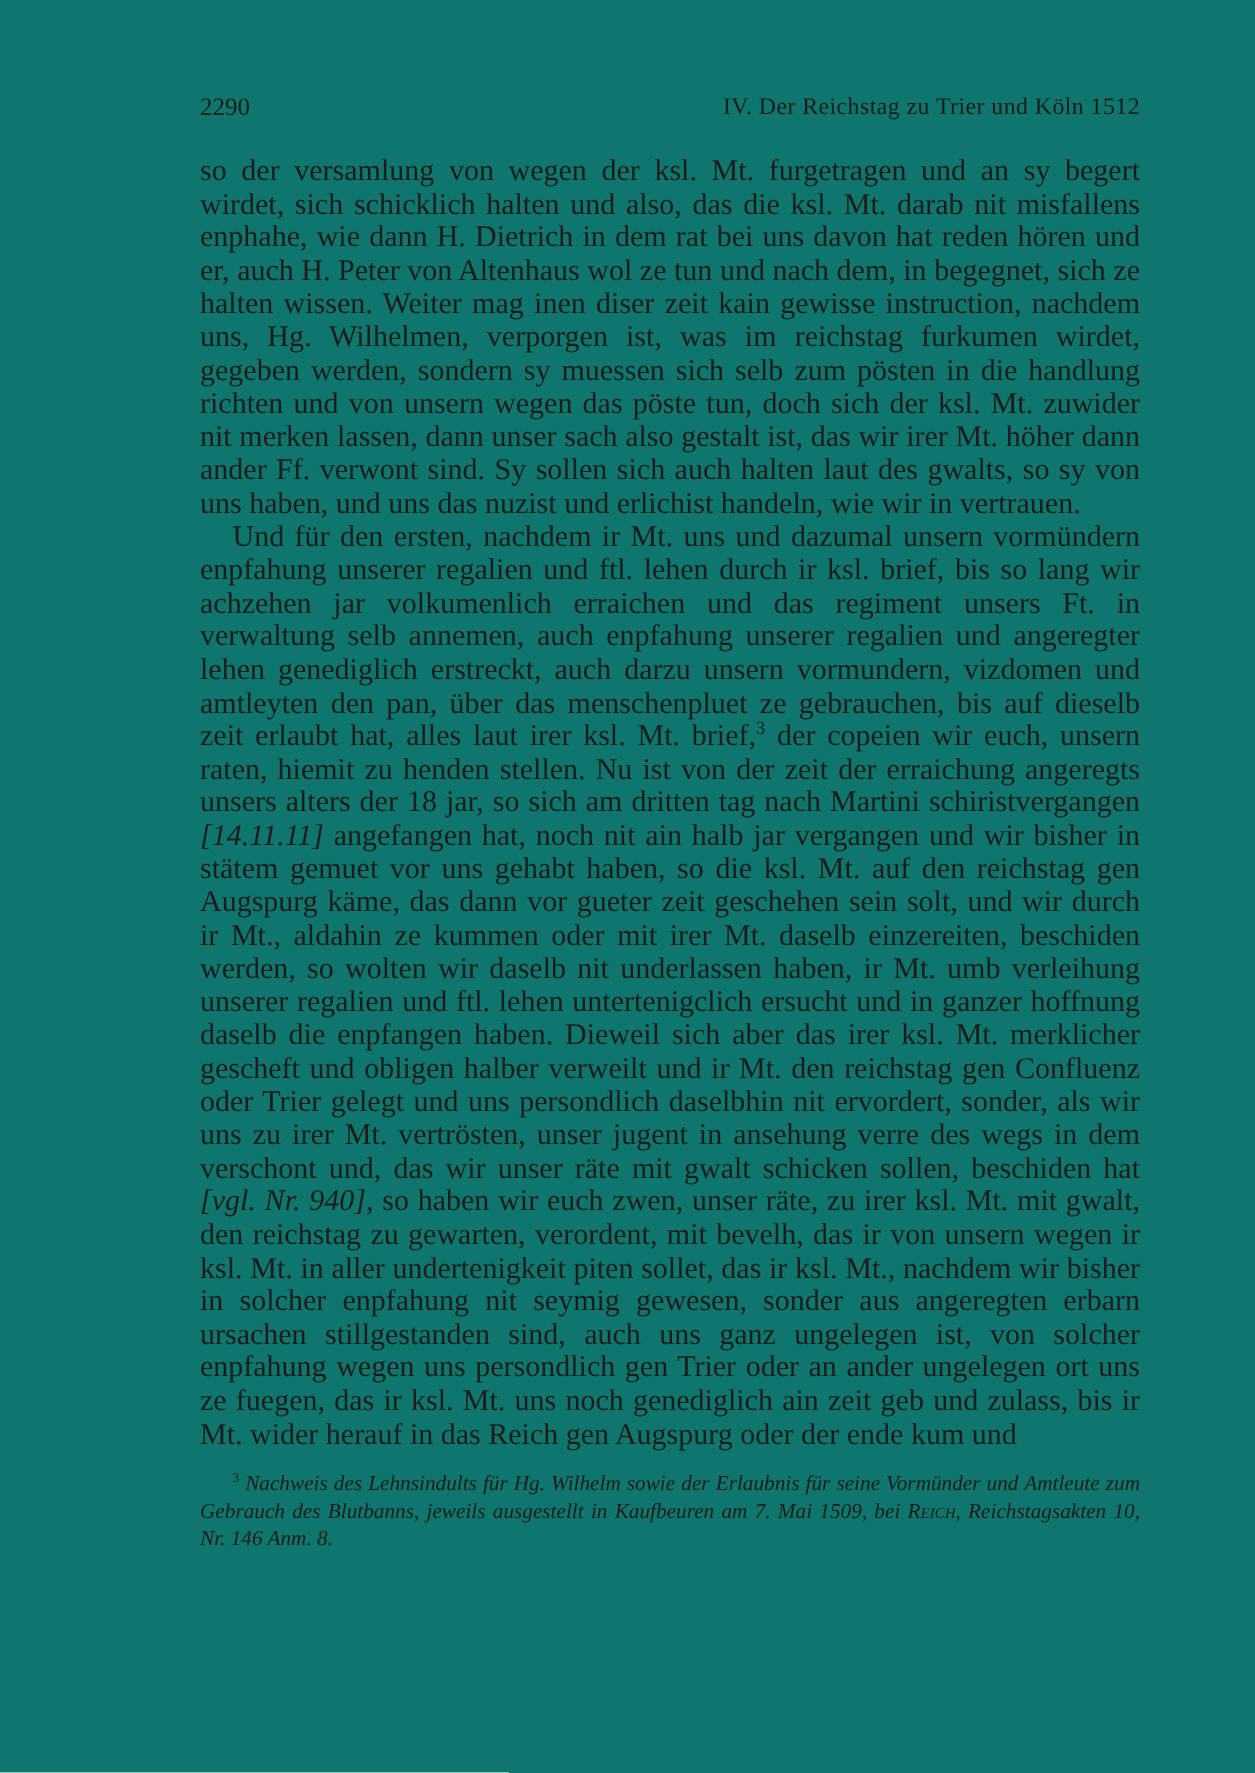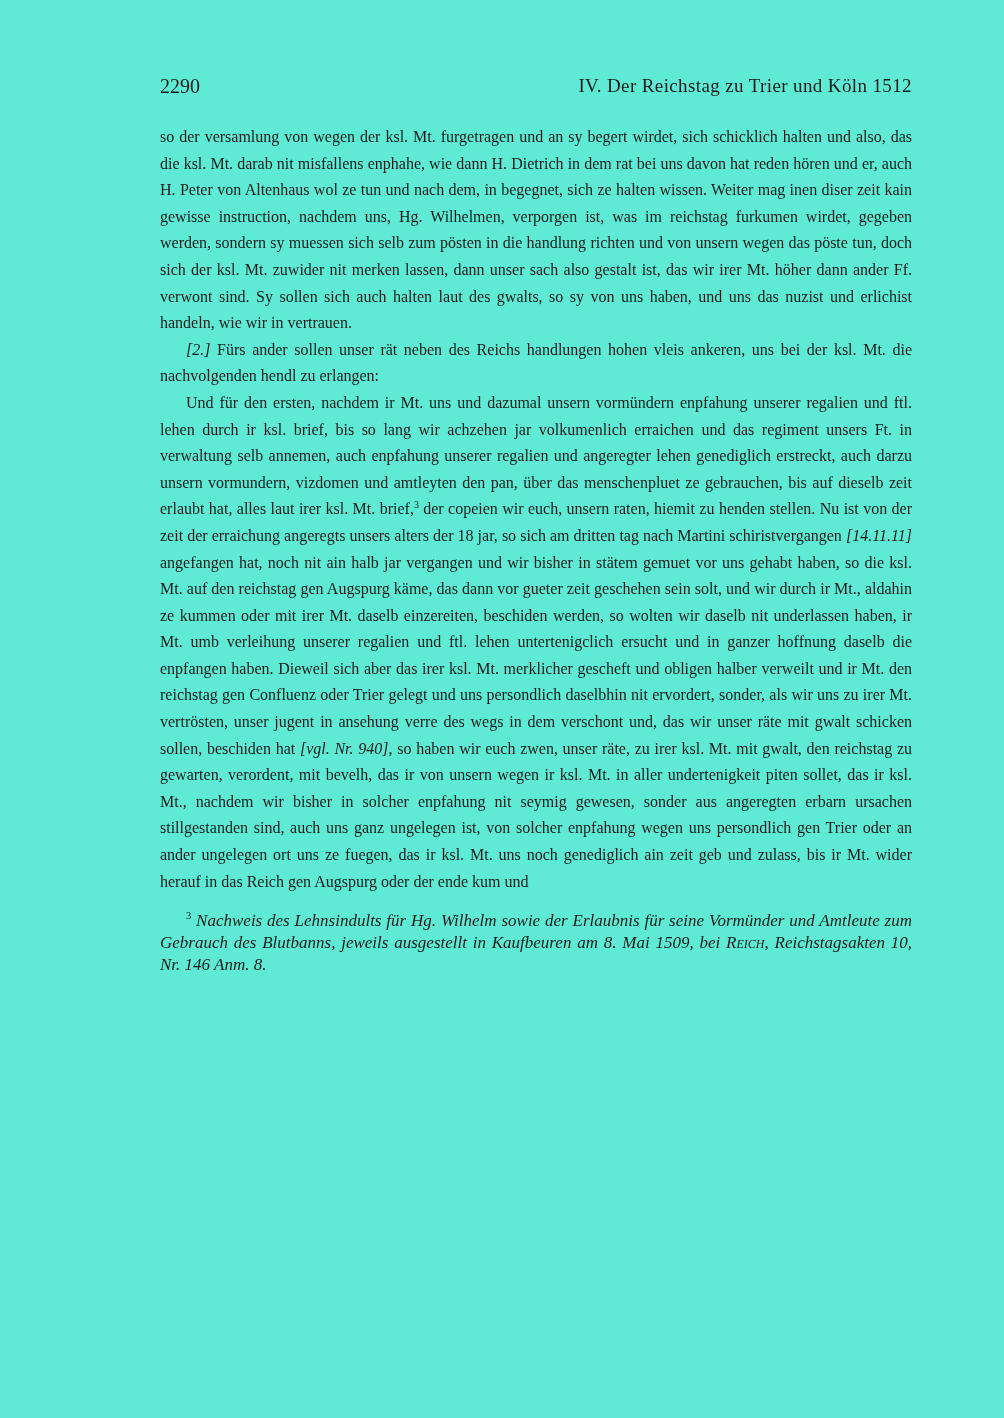--- a/index.html
+++ b/index.html
@@ -6,21 +6,21 @@
     margin: 0;
     padding: 0;
     background: #ffffff;
   }
   .page {
     position: relative;
     width: 1004px;
     height: 1418px;
     box-sizing: border-box;
     padding: 74px 92px 0 160px;
-    background: #5eead4;
+    background: #0f766e;
     color: #1c1c1c;
     font-family: "Liberation Serif", "DejaVu Serif", serif;
     overflow: hidden;
   }
   .page-header {
     position: relative;
     font-size: 19px;
     line-height: 24px;
   }
   .page-number {
@@ -29,21 +29,21 @@
     top: 0;
     font-size: 20px;
   }
   .running-header {
     display: block;
     text-align: right;
     letter-spacing: 0.02em;
   }
   .text-block {
     margin-top: 26px;
-    font-size: 16px;
+    font-size: 24px;
     line-height: 26.6px;
     text-align: justify;
   }
   .para {
     margin: 0;
   }
   .para.indent {
     text-indent: 26px;
   }
   .seg.italic {
@@ -71,20 +71,19 @@
 <body>
 
 <div class="page">
   <header class="page-header">
     <span class="page-number">2290</span>
     <span class="running-header">IV. Der Reichstag zu Trier und Köln 1512</span>
   </header>
 
   <main class="text-block" id="body-container">
       <p class="para"><span class="seg">so der versamlung von wegen der ksl. Mt. furgetragen und an sy begert wirdet, sich schicklich halten und also, das die ksl. Mt. darab nit misfallens enphahe, wie dann H. Dietrich in dem rat bei uns davon hat reden hören und er, auch H. Peter von Altenhaus wol ze tun und nach dem, in begegnet, sich ze halten wissen. Weiter mag inen diser zeit kain gewisse instruction, nachdem uns, Hg. Wilhelmen, verporgen ist, was im reichstag furkumen wirdet, gegeben werden, sondern sy muessen sich selb zum pösten in die handlung richten und von unsern wegen das pöste tun, doch sich der ksl. Mt. zuwider nit merken lassen, dann unser sach also gestalt ist, das wir irer Mt. höher dann ander Ff. verwont sind. Sy sollen sich auch halten laut des gwalts, so sy von uns haben, und uns das nuzist und erlichist handeln, wie wir in vertrauen.</span></p>
-      <p class="para indent"><span class="seg italic">[2.]</span><span class="seg"> Fürs ander sollen unser rät neben des Reichs handlungen hohen vleis ankeren, uns bei der ksl. Mt. die nachvolgenden hendl zu erlangen:</span></p>
       <p class="para indent"><span class="seg">Und für den ersten, nachdem ir Mt. uns und dazumal unsern vormündern enpfahung unserer regalien und ftl. lehen durch ir ksl. brief, bis so lang wir achzehen jar volkumenlich erraichen und das regiment unsers Ft. in verwaltung selb annemen, auch enpfahung unserer regalien und angeregter lehen genediglich erstreckt, auch darzu unsern vormundern, vizdomen und amtleyten den pan, über das menschenpluet ze gebrauchen, bis auf dieselb zeit erlaubt hat, alles laut irer ksl. Mt. brief,</span><sup class="seg">3</sup><span class="seg"> der copeien wir euch, unsern raten, hiemit zu henden stellen. Nu ist von der zeit der erraichung angeregts unsers alters der 18 jar, so sich am dritten tag nach Martini schiristvergangen </span><span class="seg italic">[14.11.11]</span><span class="seg"> angefangen hat, noch nit ain halb jar vergangen und wir bisher in stätem gemuet vor uns gehabt haben, so die ksl. Mt. auf den reichstag gen Augspurg käme, das dann vor gueter zeit geschehen sein solt, und wir durch ir Mt., aldahin ze kummen oder mit irer Mt. daselb einzereiten, beschiden werden, so wolten wir daselb nit underlassen haben, ir Mt. umb verleihung unserer regalien und ftl. lehen untertenigclich ersucht und in ganzer hoffnung daselb die enpfangen haben. Dieweil sich aber das irer ksl. Mt. merklicher gescheft und obligen halber verweilt und ir Mt. den reichstag gen Confluenz oder Trier gelegt und uns persondlich daselbhin nit ervordert, sonder, als wir uns zu irer Mt. vertrösten, unser jugent in ansehung verre des wegs in dem verschont und, das wir unser räte mit gwalt schicken sollen, beschiden hat </span><span class="seg italic">[vgl. Nr. 940]</span><span class="seg">, so haben wir euch zwen, unser räte, zu irer ksl. Mt. mit gwalt, den reichstag zu gewarten, verordent, mit bevelh, das ir von unsern wegen ir ksl. Mt. in aller undertenigkeit piten sollet, das ir ksl. Mt., nachdem wir bisher in solcher enpfahung nit seymig gewesen, sonder aus angeregten erbarn ursachen stillgestanden sind, auch uns ganz ungelegen ist, von solcher enpfahung wegen uns persondlich gen Trier oder an ander ungelegen ort uns ze fuegen, das ir ksl. Mt. uns noch genediglich ain zeit geb und zulass, bis ir Mt. wider herauf in das Reich gen Augspurg oder der ende kum und</span></p>
     </main>
 
   <footer class="footnote">
-    <p id="footnote-para"><sup class="seg">3</sup><span class="seg italic"> Nachweis des Lehnsindults für Hg. Wilhelm sowie der Erlaubnis für seine Vormünder und Amtleute zum Gebrauch des Blutbanns, jeweils ausgestellt in Kaufbeuren am 8. Mai 1509, bei </span><span class="seg italic smallcaps">Reich</span><span class="seg italic">, Reichstagsakten 10, Nr. 146 Anm. 8.</span></p>
+    <p id="footnote-para"><sup class="seg">3</sup><span class="seg italic"> Nachweis des Lehnsindults für Hg. Wilhelm sowie der Erlaubnis für seine Vormünder und Amtleute zum Gebrauch des Blutbanns, jeweils ausgestellt in Kaufbeuren am 7. Mai 1509, bei </span><span class="seg italic smallcaps">Reich</span><span class="seg italic">, Reichstagsakten 10, Nr. 146 Anm. 8.</span></p>
   </footer>
 </div>
 
 </body></html>

